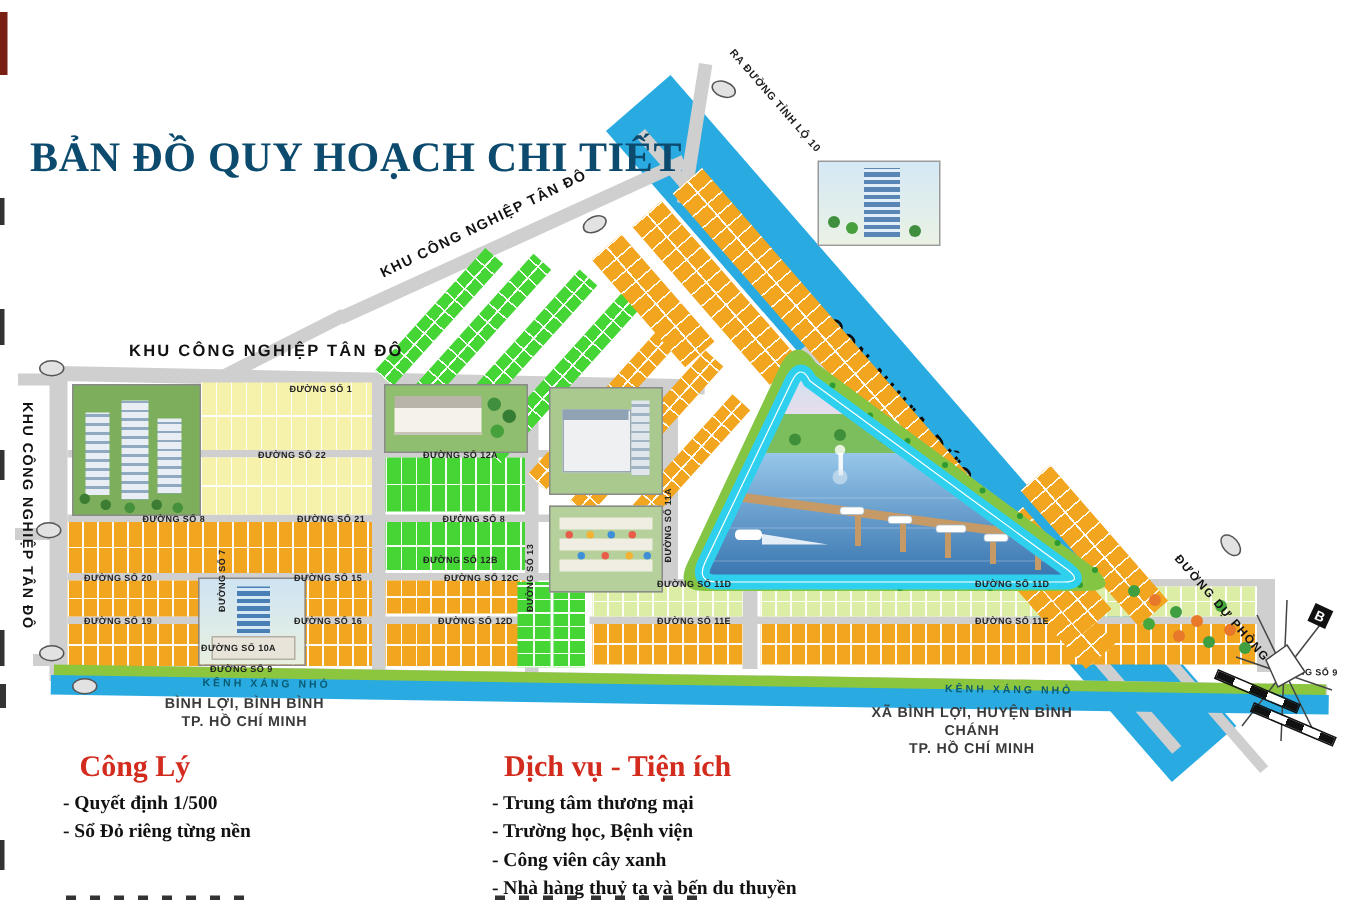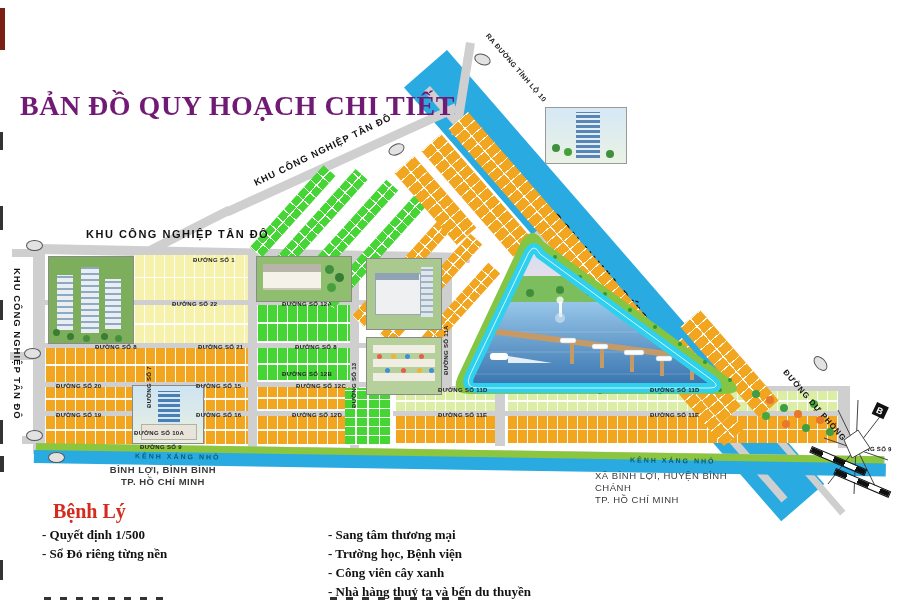--- a/index.html
+++ b/index.html
@@ -31,21 +31,21 @@
             white-space:nowrap;z-index:50;}
   .edge{position:absolute;background:#333;z-index:60;}
   .sliver{position:absolute;height:3px;z-index:50;
           background:repeating-linear-gradient(90deg,#333 0 7px,transparent 7px 16px);}
 </style>
 </head>
 <body>
 
 <div id="canvas">
 
-  <div class="abs" style="left:20px;top:90px;font:bold 28px 'Liberation Serif',serif;color:#701a75;letter-spacing:.5px;z-index:55;">BẢN ĐỒ QUY HOẠCH CHI TIẾT</div>
+  <div class="abs" style="left:20px;top:90px;font:bold 28px 'Liberation Serif',serif;color:#0c4a6e;letter-spacing:.5px;z-index:55;">BẢN ĐỒ QUY HOẠCH CHI TIẾT</div>
 
   <div class="edge" style="left:0;top:8px;width:5px;height:42px;background:#7a1f14;"></div>
   <div class="edge" style="left:0;top:132px;width:3px;height:18px;"></div>
   <div class="edge" style="left:0;top:206px;width:3px;height:24px;"></div>
   <div class="edge" style="left:0;top:300px;width:3px;height:20px;"></div>
   <div class="edge" style="left:0;top:420px;width:3px;height:24px;"></div>
   <div class="edge" style="left:0;top:456px;width:4px;height:16px;"></div>
   <div class="edge" style="left:0;top:560px;width:3px;height:20px;"></div>
 
   <div class="abs" style="left:447px;top:50px;width:575px;height:57px;background:#29ABE2;transform:rotate(49deg);transform-origin:0 0;z-index:1;display:flex;align-items:center;justify-content:center;">
@@ -239,21 +239,21 @@
 
   <div class="biglabel" style="left:86px;top:228px;font-size:11px;letter-spacing:1.5px;">KHU CÔNG NGHIỆP TÂN ĐÔ</div>
   <div class="biglabel" style="left:12px;top:268px;font-size:9.5px;letter-spacing:1px;writing-mode:vertical-rl;height:160px;">KHU CÔNG NGHIỆP TÂN ĐÔ</div>
   <div class="biglabel" style="left:252px;top:178px;font-size:9.5px;letter-spacing:1px;transform:rotate(-26deg);transform-origin:0 0;">KHU CÔNG NGHIỆP TÂN ĐÔ</div>
   <div class="biglabel" style="left:788px;top:368px;font-size:8px;letter-spacing:1px;transform:rotate(49deg);transform-origin:0 0;">ĐƯỜNG DỰ PHÒNG</div>
 
   <div class="abs" style="left:93px;top:464px;width:140px;text-align:center;z-index:45;color:#3a3a3a;font-weight:bold;font-size:9.5px;line-height:12px;letter-spacing:.5px;">
     <div>BÌNH LỢI, BÌNH BÌNH</div>
     <div>TP. HỒ CHÍ MINH</div>
   </div>
-  <div class="abs" style="left:595px;top:470px;width:170px;z-index:45;color:#3a3a3a;font-weight:normal;font-size:9.5px;line-height:12px;letter-spacing:.5px;">
+  <div class="abs" style="left:563px;top:470px;width:170px;text-align:center;z-index:45;color:#3a3a3a;font-weight:bold;font-size:9.5px;line-height:12px;letter-spacing:.5px;">
     <div>XÃ BÌNH LỢI, HUYỆN BÌNH CHÁNH</div>
     <div>TP. HỒ CHÍ MINH</div>
   </div>
 
   <div class="rl" style="left:193px;top:257px;">ĐƯỜNG SỐ 1</div>
   <div class="rl" style="left:172px;top:301px;">ĐƯỜNG SỐ 22</div>
   <div class="rl" style="left:282px;top:301px;">ĐƯỜNG SỐ 12A</div>
   <div class="rl" style="left:95px;top:344px;">ĐƯỜNG SỐ 8</div>
   <div class="rl" style="left:198px;top:344px;">ĐƯỜNG SỐ 21</div>
   <div class="rl" style="left:295px;top:344px;">ĐƯỜNG SỐ 8</div>
@@ -282,24 +282,25 @@
         <path d="M6 42 L70 64"></path>
         <path d="M40 4 L36 98"></path>
       <path d="M40 34 L52 52 L34 62 L26 44 Z" fill="#fff"></path>
     </g>
     <rect x="56" y="8" width="13" height="13" fill="#111" transform="rotate(25 62 14)"></rect>
     <text x="59" y="18" fill="#fff" font-size="9" font-weight="bold" font-family="Liberation Sans, sans-serif" transform="rotate(25 62 14)">B</text>
   </svg>
   <div class="abs" style="left:812px;top:446px;width:58px;height:5px;border:1px solid #111;transform:rotate(23deg);transform-origin:0 0;z-index:45;background:repeating-linear-gradient(90deg,#111 0 12px,#fff 12px 24px);"></div>
   <div class="abs" style="left:836px;top:468px;width:58px;height:5px;border:1px solid #111;transform:rotate(23deg);transform-origin:0 0;z-index:45;background:repeating-linear-gradient(90deg,#111 0 12px,#fff 12px 24px);"></div>
 
-  <div class="legend-h" style="left:53px;top:500px;">Bệnh Lý</div>
+  <div class="legend-h" style="left:53px;top:500px;">Công Lý</div>
   <div class="legend-i" style="left:42px;top:527px;">- Quyết định 1/500</div>
   <div class="legend-i" style="left:42px;top:546px;">- Sổ Đỏ riêng từng nền</div>
-  <div class="legend-i" style="left:328px;top:527px;">- Sang tâm thương mại</div>
+  <div class="legend-h" style="left:336px;top:500px;">Dịch vụ - Tiện ích</div>
+  <div class="legend-i" style="left:328px;top:527px;">- Trung tâm thương mại</div>
   <div class="legend-i" style="left:328px;top:546px;">- Trường học, Bệnh viện</div>
   <div class="legend-i" style="left:328px;top:565px;">- Công viên cây xanh</div>
   <div class="legend-i" style="left:328px;top:584px;">- Nhà hàng thuỷ tạ và bến du thuyền</div>
 
   <div class="sliver" style="left:44px;top:597px;width:120px;"></div>
   <div class="sliver" style="left:330px;top:597px;width:140px;"></div>
 
 </div>
 
 </body></html>

